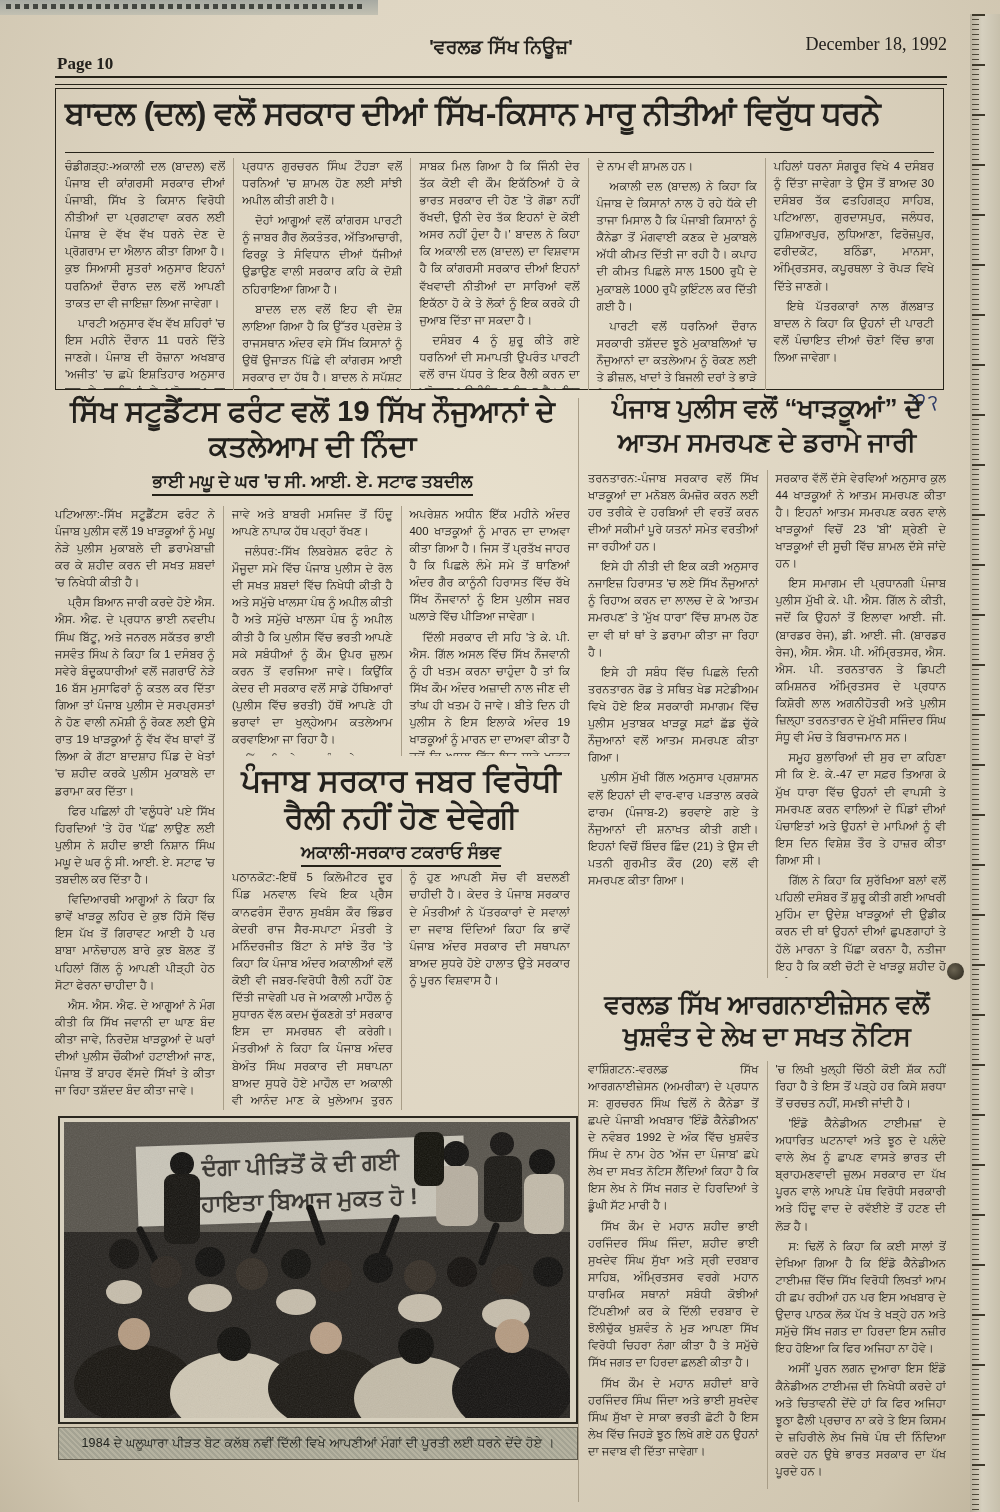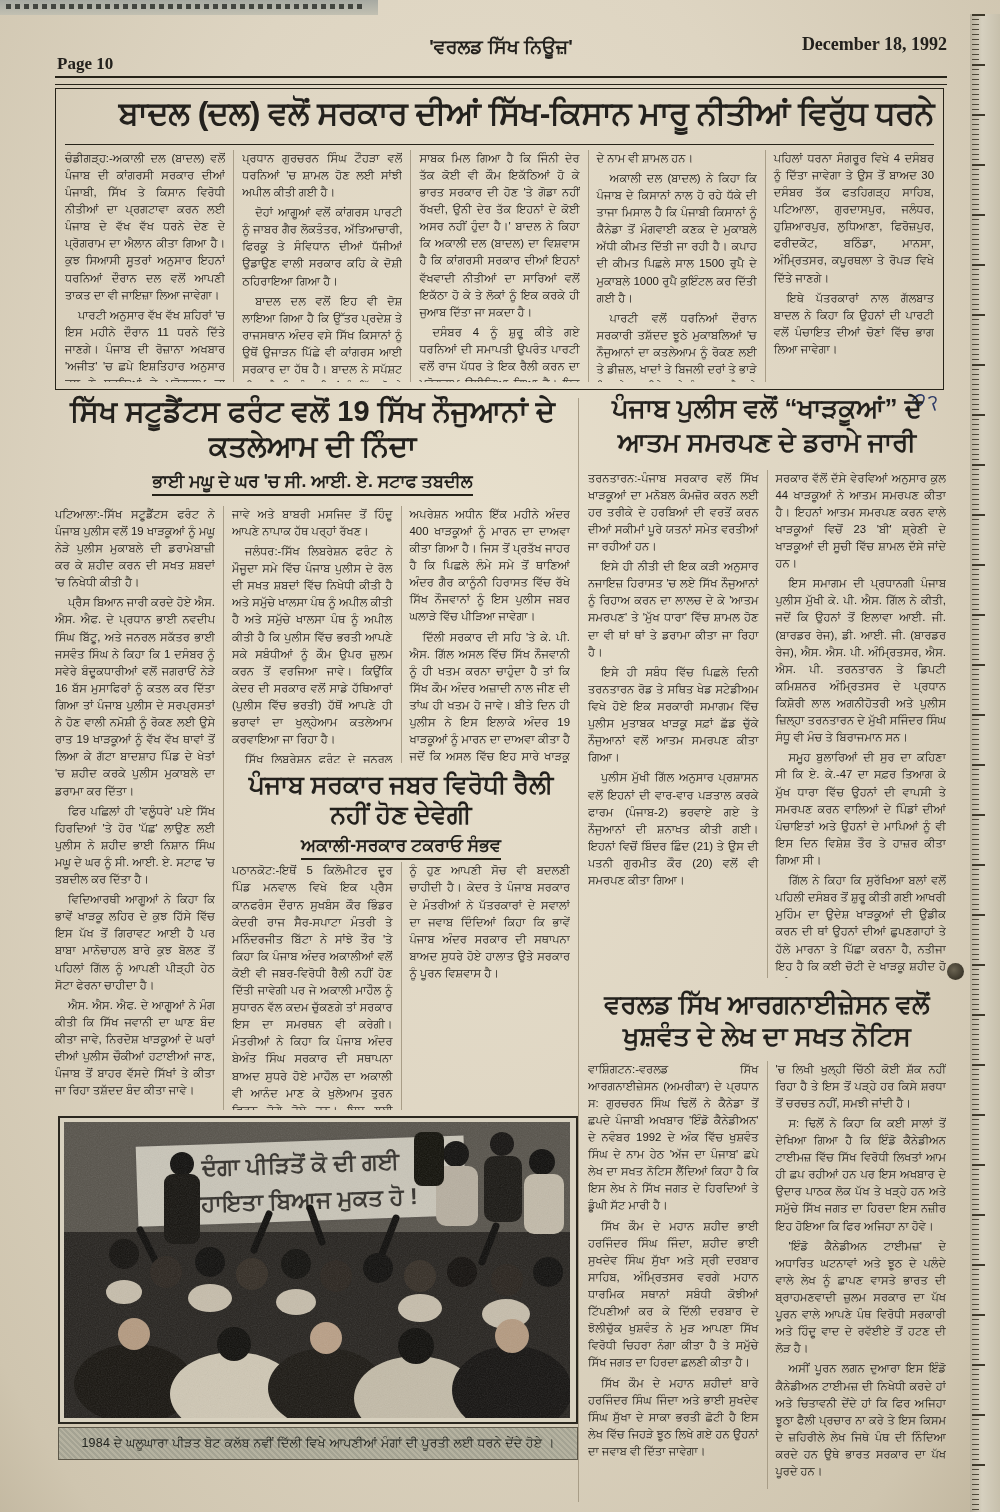--- a/index.html
+++ b/index.html
@@ -24,28 +24,28 @@
   
   .hole{position:absolute;left:947px;top:963px;width:17px;height:17px;border-radius:50%;
     background:radial-gradient(circle at 40% 40%, #6b6452, #3b362a 70%);}
   .scribble{position:absolute;left:905px;top:390px;}
   
   .masthead-row{position:absolute;left:55px;top:34px;width:892px;height:40px;}
   .page-label{position:absolute;left:2px;bottom:0;font-family:"Liberation Serif","DejaVu Serif",serif;
     font-weight:bold;font-size:17px;}
   .paper-name{position:absolute;left:0;right:0;top:2px;text-align:center;font-weight:bold;font-size:19px;}
   .issue-date{position:absolute;right:0;top:0;font-family:"Liberation Serif","DejaVu Serif",serif;
-    font-weight:bold;font-size:18px;}
+    font-weight:normal;font-size:18px;}
   .double-rule{position:absolute;left:55px;top:76px;width:892px;height:6px;
     border-top:2.5px solid #262319;border-bottom:1.5px solid #262319;}
   
   .lead-box{position:absolute;left:55px;top:88px;width:889px;height:302px;
     border:1.6px solid #262319;padding:6px 9px 4px;box-sizing:border-box;}
-  .lead-headline{margin:0;text-align:right;font-size:32px;line-height:1.15;font-weight:bold;
-    letter-spacing:-.5px;border-bottom:1.6px solid #262319;padding-bottom:12px;}
+  .lead-headline{margin:0;text-align:left;font-size:32px;line-height:1.15;font-weight:bold;
+    letter-spacing:-.5px;border-bottom:1.6px solid #262319;padding-bottom:20px;}
   .lead-cols{display:flex;height:232px;margin-top:5px;overflow:hidden;}
   
   .col{flex:1 1 0;overflow:hidden;font-size:11.4px;line-height:1.5;text-align:justify;}
   .col + .col{border-left:1px solid #a89d87;margin-left:8px;padding-left:8px;}
   .col p{margin:0 0 3px;text-indent:13px;}
   .col p:first-child{text-indent:0;}
   
   .main-divider{position:absolute;left:578px;top:398px;width:1px;height:1104px;background:#a89d87;}
   .left-zone{position:absolute;left:55px;top:394px;width:515px;}
   .right-zone{position:absolute;left:588px;top:392px;width:358px;height:1120px;}
@@ -54,21 +54,21 @@
   .subhead{text-align:center;margin:6px 0 0;}
   .subhead span{display:inline-block;font-size:17.5px;font-weight:bold;
     border-bottom:2px solid #262319;padding-bottom:2px;}
   .ssf-body{display:flex;margin-top:10px;height:604px;overflow:hidden;}
   .col-narrow{flex:0 0 160px;}
   .stack{flex:1 1 auto;display:flex;flex-direction:column;margin-left:8px;
     border-left:1px solid #a89d87;padding-left:8px;}
   .stack .row-cols{display:flex;overflow:hidden;}
   .row-top{height:288px;}
   .rally-headwrap{padding:6px 0 2px;}
-  .rally-head{font-size:25px;line-height:1.2;}
+  .rally-head{font-size:31px;line-height:1.2;}
   .row-bottom{flex:1 1 auto;}
   .police-head{font-size:26px;line-height:1.3;}
   .police-cols{display:flex;height:508px;overflow:hidden;margin-top:10px;}
   .wso-headwrap{margin-top:10px;}
   .wso-head{font-size:26px;line-height:1.25;}
   .wso-cols{display:flex;height:428px;overflow:hidden;margin-top:8px;}
   
   .photo{position:absolute;left:58px;top:1116px;width:520px;margin:0;}
   .photo-frame{border:2px solid #2a271f;background:#d8d1bf;padding:4px;}
   .photo-frame svg{display:block;}
@@ -199,22 +199,22 @@
       <h2 class="story-head wso-head">ਵਰਲਡ ਸਿੱਖ ਆਰਗਨਾਈਜ਼ੇਸਨ ਵਲੋਂ ਖੁਸ਼ਵੰਤ ਦੇ ਲੇਖ ਦਾ ਸਖਤ ਨੋਟਿਸ</h2>
     </div>
     <div class="wso-cols">
       <div class="col">
           <p>ਵਾਸ਼ਿੰਗਟਨ:-ਵਰਲਡ ਸਿੱਖ ਆਰਗਨਾਈਜ਼ੇਸਨ (ਅਮਰੀਕਾ) ਦੇ ਪ੍ਰਧਾਨ ਸ: ਗੁਰਚਰਨ ਸਿੰਘ ਢਿਲੋਂ ਨੇ ਕੈਨੇਡਾ ਤੋਂ ਛਪਦੇ ਪੰਜਾਬੀ ਅਖਬਾਰ 'ਇੰਡੋ ਕੈਨੇਡੀਅਨ' ਦੇ ਨਵੰਬਰ 1992 ਦੇ ਅੰਕ ਵਿੱਚ ਖੁਸ਼ਵੰਤ ਸਿੰਘ ਦੇ ਨਾਮ ਹੇਠ 'ਅੱਜ ਦਾ ਪੰਜਾਬ' ਛਪੇ ਲੇਖ ਦਾ ਸਖਤ ਨੋਟਿਸ ਲੈਂਦਿਆਂ ਕਿਹਾ ਹੈ ਕਿ ਇਸ ਲੇਖ ਨੇ ਸਿੱਖ ਜਗਤ ਦੇ ਹਿਰਦਿਆਂ ਤੇ ਡੂੰਘੀ ਸੱਟ ਮਾਰੀ ਹੈ।</p>
           <p>ਸਿੱਖ ਕੌਮ ਦੇ ਮਹਾਨ ਸ਼ਹੀਦ ਭਾਈ ਹਰਜਿੰਦਰ ਸਿੰਘ ਜਿੰਦਾ, ਸ਼ਹੀਦ ਭਾਈ ਸੁਖਦੇਵ ਸਿੰਘ ਸੁੱਖਾ ਅਤੇ ਸ੍ਰੀ ਦਰਬਾਰ ਸਾਹਿਬ, ਅੰਮ੍ਰਿਤਸਰ ਵਰਗੇ ਮਹਾਨ ਧਾਰਮਿਕ ਸਥਾਨਾਂ ਸਬੰਧੀ ਕੋਝੀਆਂ ਟਿੱਪਣੀਆਂ ਕਰ ਕੇ ਦਿੱਲੀ ਦਰਬਾਰ ਦੇ ਝੋਲੀਚੁੱਕ ਖੁਸ਼ਵੰਤ ਨੇ ਮੁੜ ਆਪਣਾ ਸਿੱਖ ਵਿਰੋਧੀ ਚਿਹਰਾ ਨੰਗਾ ਕੀਤਾ ਹੈ ਤੇ ਸਮੁੱਚੇ ਸਿੱਖ ਜਗਤ ਦਾ ਹਿਰਦਾ ਛਲਣੀ ਕੀਤਾ ਹੈ।</p>
           <p>ਸਿੱਖ ਕੌਮ ਦੇ ਮਹਾਨ ਸ਼ਹੀਦਾਂ ਬਾਰੇ ਹਰਜਿੰਦਰ ਸਿੰਘ ਜਿੰਦਾ ਅਤੇ ਭਾਈ ਸੁਖਦੇਵ ਸਿੰਘ ਸੁੱਖਾ ਦੇ ਸਾਕਾ ਭਰਤੀ ਛੋਟੀ ਹੈ ਇਸ ਲੇਖ ਵਿੱਚ ਜਿਹੜੇ ਝੂਠ ਲਿਖੇ ਗਏ ਹਨ ਉਹਨਾਂ ਦਾ ਜਵਾਬ ਵੀ ਦਿੱਤਾ ਜਾਵੇਗਾ।</p>
         </div>
       <div class="col">
           <p>'ਚ ਲਿਖੀ ਖੁਲ੍ਹੀ ਚਿੱਠੀ ਕੋਈ ਸ਼ੱਕ ਨਹੀਂ ਰਿਹਾ ਹੈ ਤੇ ਇਸ ਤੋਂ ਪੜ੍ਹੇ ਹਰ ਕਿਸੇ ਸ਼ਰਧਾ ਤੋਂ ਚਰਚਤ ਨਹੀਂ, ਸਮਝੀ ਜਾਂਦੀ ਹੈ।</p>
+          <p>'ਇੰਡੋ ਕੈਨੇਡੀਅਨ ਟਾਈਮਜ਼' ਦੇ ਅਧਾਰਿਤ ਘਟਨਾਵਾਂ ਅਤੇ ਝੂਠ ਦੇ ਪਲੰਦੇ ਵਾਲੇ ਲੇਖ ਨੂੰ ਛਾਪਣ ਵਾਸਤੇ ਭਾਰਤ ਦੀ ਬ੍ਰਾਹਮਣਵਾਦੀ ਜ਼ੁਲਮ ਸਰਕਾਰ ਦਾ ਪੱਖ ਪੂਰਨ ਵਾਲੇ ਆਪਣੇ ਪੰਥ ਵਿਰੋਧੀ ਸਰਕਾਰੀ ਅਤੇ ਹਿੰਦੂ ਵਾਦ ਦੇ ਰਵੱਈਏ ਤੋਂ ਹਟਣ ਦੀ ਲੋੜ ਹੈ।</p>
           <p>ਸ: ਢਿਲੋਂ ਨੇ ਕਿਹਾ ਕਿ ਕਈ ਸਾਲਾਂ ਤੋਂ ਦੇਖਿਆ ਗਿਆ ਹੈ ਕਿ ਇੰਡੋ ਕੈਨੇਡੀਅਨ ਟਾਈਮਜ਼ ਵਿੱਚ ਸਿੱਖ ਵਿਰੋਧੀ ਲਿਖਤਾਂ ਆਮ ਹੀ ਛਪ ਰਹੀਆਂ ਹਨ ਪਰ ਇਸ ਅਖਬਾਰ ਦੇ ਉਦਾਰ ਪਾਠਕ ਲੋਕ ਪੱਖ ਤੇ ਖੜ੍ਹੇ ਹਨ ਅਤੇ ਸਮੁੱਚੇ ਸਿੱਖ ਜਗਤ ਦਾ ਹਿਰਦਾ ਇਸ ਨਜ਼ੀਰ ਇਹ ਹੋਇਆ ਕਿ ਫਿਰ ਅਜਿਹਾ ਨਾ ਹੋਵੇ।</p>
-          <p>'ਇੰਡੋ ਕੈਨੇਡੀਅਨ ਟਾਈਮਜ਼' ਦੇ ਅਧਾਰਿਤ ਘਟਨਾਵਾਂ ਅਤੇ ਝੂਠ ਦੇ ਪਲੰਦੇ ਵਾਲੇ ਲੇਖ ਨੂੰ ਛਾਪਣ ਵਾਸਤੇ ਭਾਰਤ ਦੀ ਬ੍ਰਾਹਮਣਵਾਦੀ ਜ਼ੁਲਮ ਸਰਕਾਰ ਦਾ ਪੱਖ ਪੂਰਨ ਵਾਲੇ ਆਪਣੇ ਪੰਥ ਵਿਰੋਧੀ ਸਰਕਾਰੀ ਅਤੇ ਹਿੰਦੂ ਵਾਦ ਦੇ ਰਵੱਈਏ ਤੋਂ ਹਟਣ ਦੀ ਲੋੜ ਹੈ।</p>
           <p>ਅਸੀਂ ਪੂਰਨ ਲਗਨ ਦੁਆਰਾ ਇਸ ਇੰਡੋ ਕੈਨੇਡੀਅਨ ਟਾਈਮਜ਼ ਦੀ ਨਿਖੇਧੀ ਕਰਦੇ ਹਾਂ ਅਤੇ ਚਿਤਾਵਨੀ ਦੇਂਦੇ ਹਾਂ ਕਿ ਫਿਰ ਅਜਿਹਾ ਝੂਠਾ ਫੈਲੀ ਪ੍ਰਚਾਰ ਨਾ ਕਰੇ ਤੇ ਇਸ ਕਿਸਮ ਦੇ ਜ਼ਹਿਰੀਲੇ ਲੇਖ ਜਿਥੇ ਪੰਥ ਦੀ ਨਿੰਦਿਆ ਕਰਦੇ ਹਨ ਉਥੇ ਭਾਰਤ ਸਰਕਾਰ ਦਾ ਪੱਖ ਪੂਰਦੇ ਹਨ।</p>
         </div>
     </div>
   </section>
 
   <figure class="photo">
     <div class="photo-frame">
       <svg width="506" height="296" viewBox="0 0 506 296">
         <defs>
           <filter id="grain">

